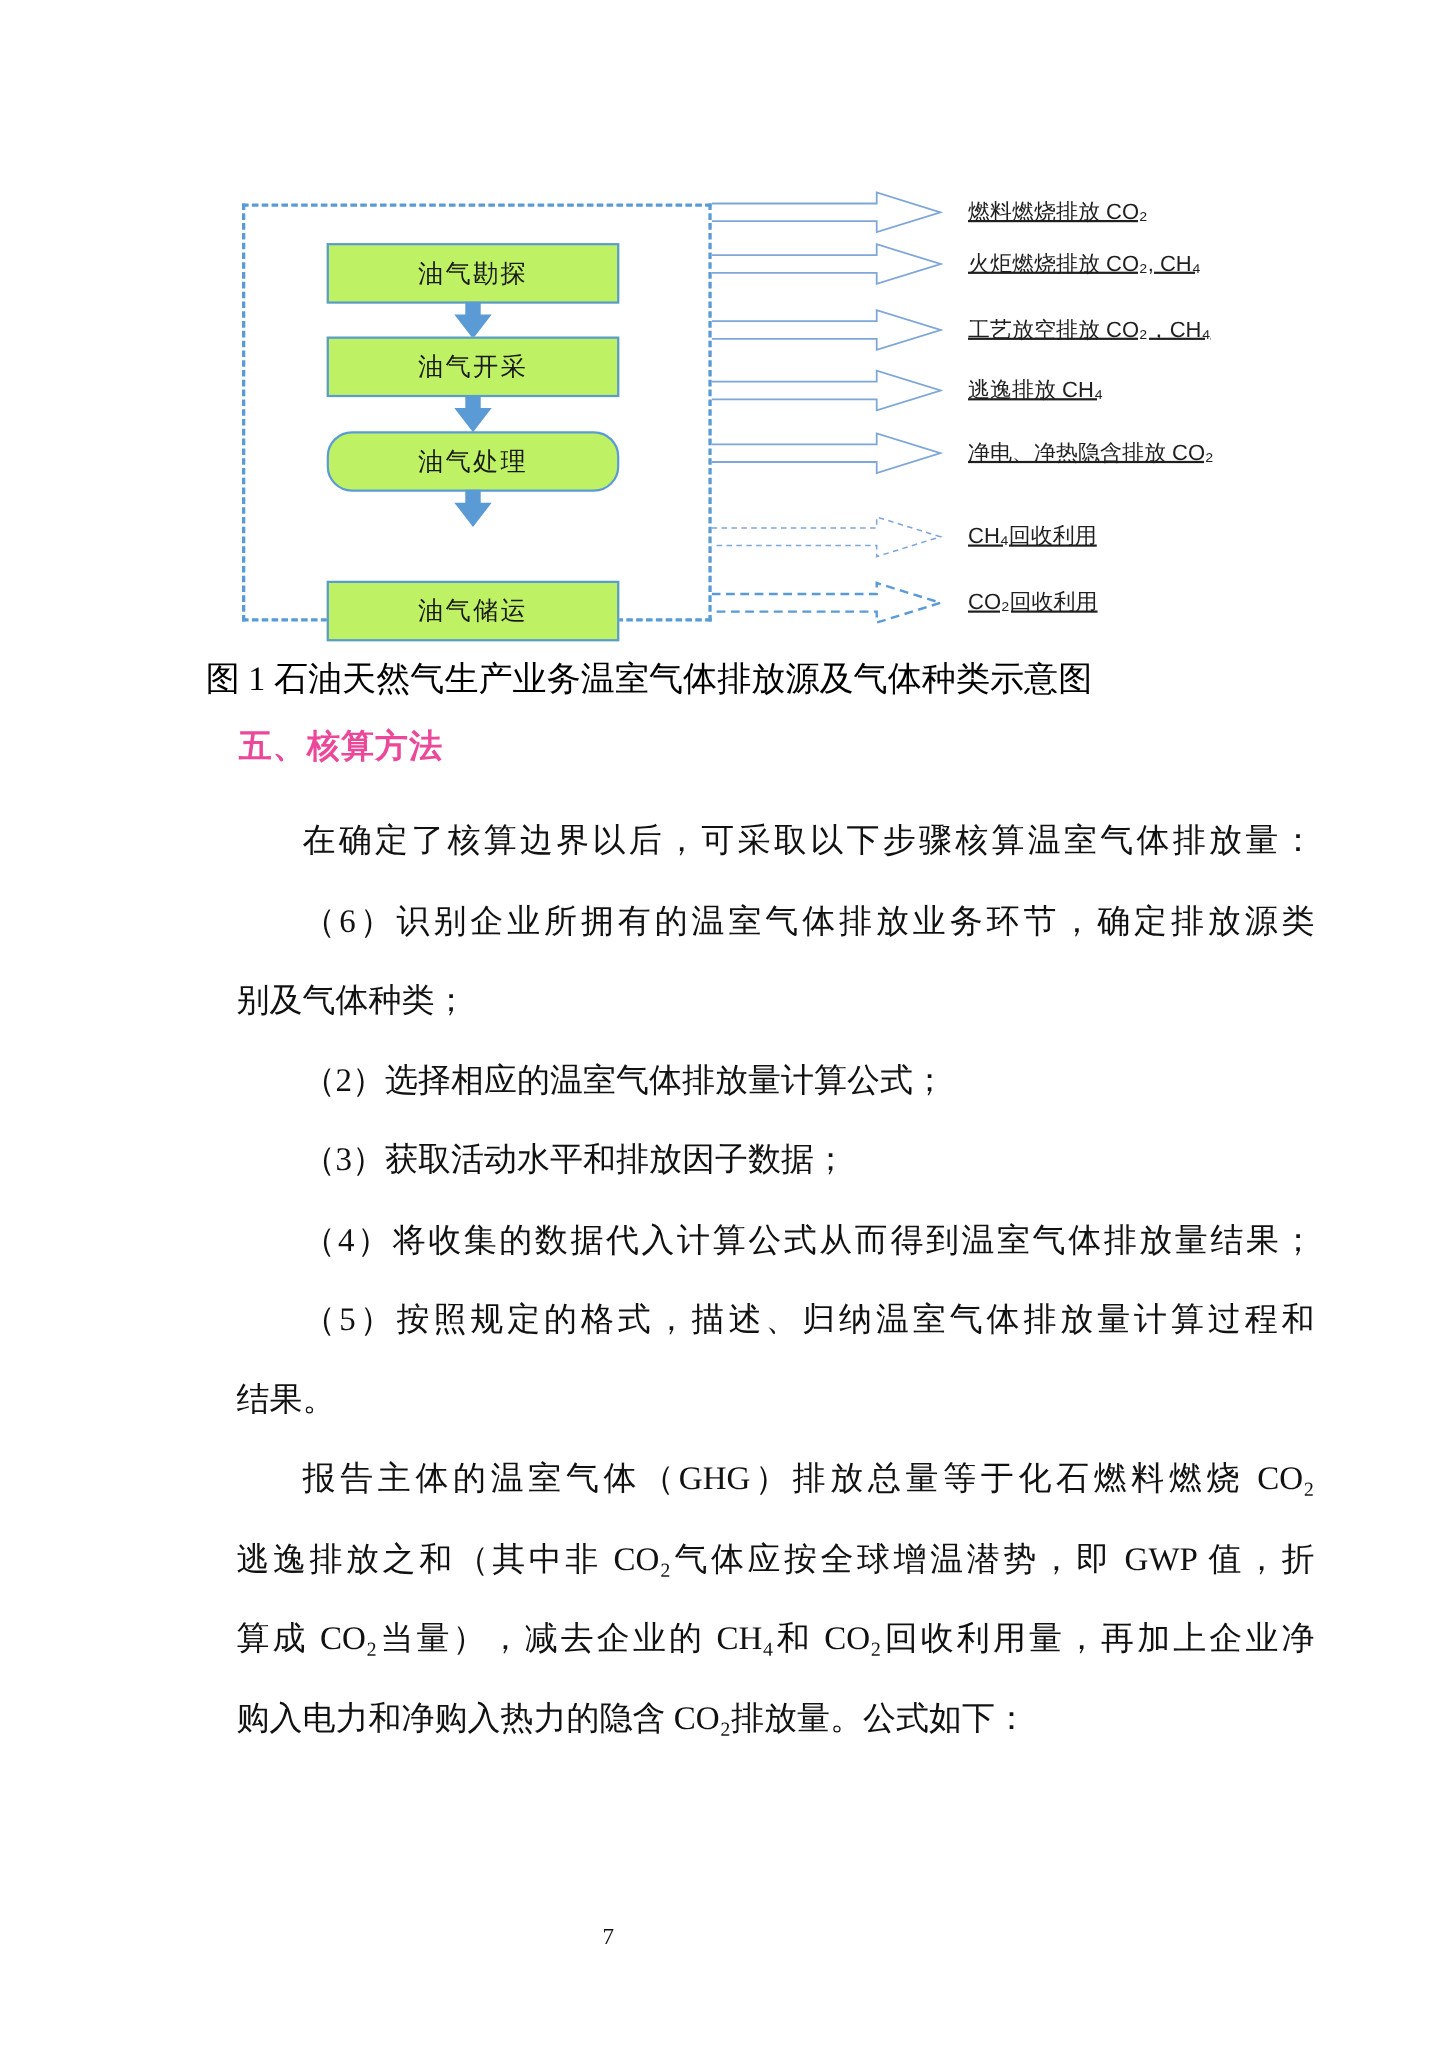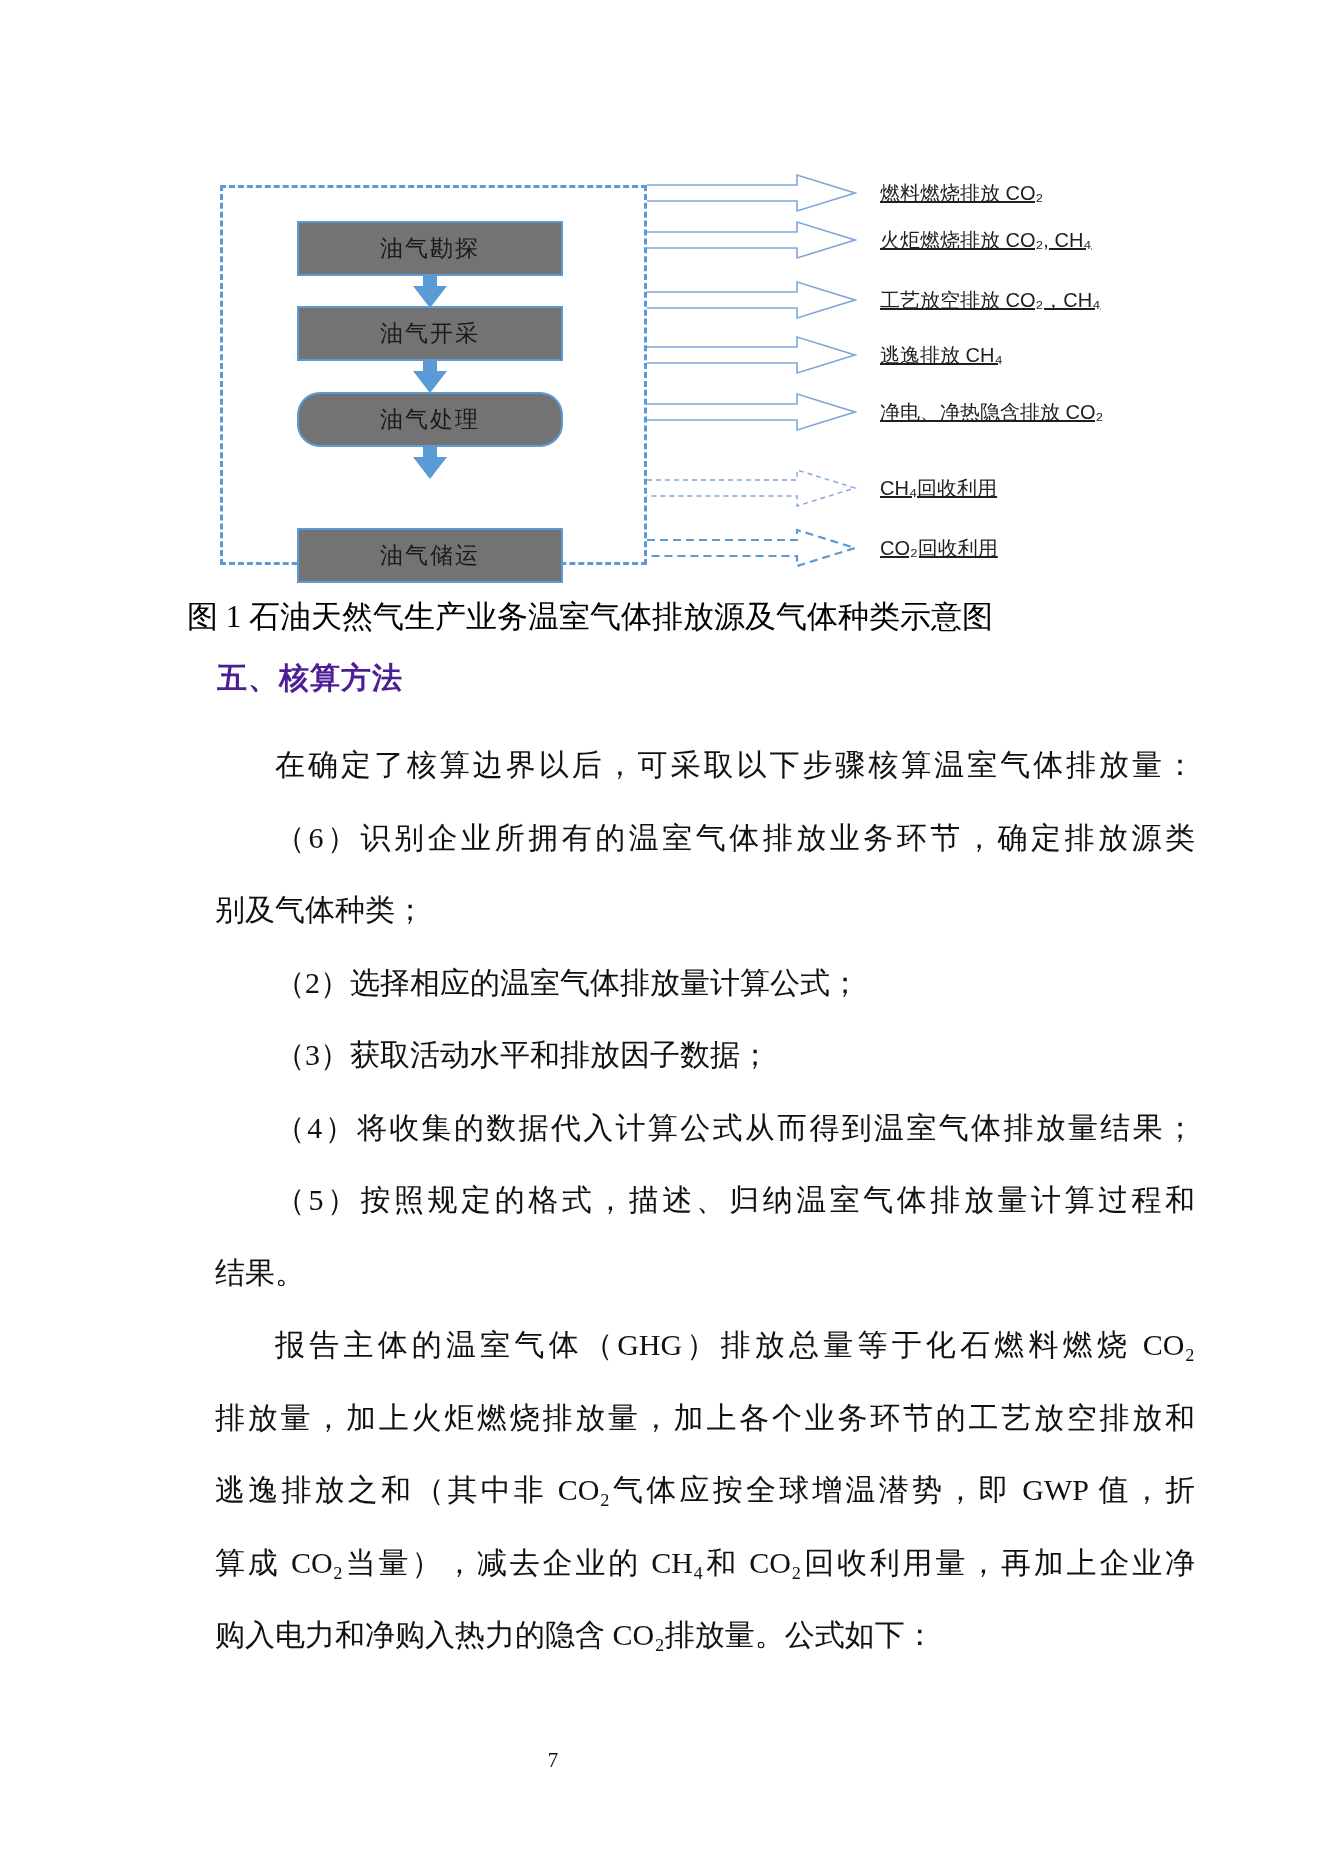--- a/index.html
+++ b/index.html
@@ -13,21 +13,21 @@
     color:#1a1a1a;
   }
   
   .diagram{position:absolute;left:0;top:0;width:1323px;height:600px;}
   .dashed-box{
     position:absolute;left:220px;top:185px;width:427px;height:380px;
     border:3px dashed #5b9bd5;box-sizing:border-box;background:transparent;
   }
   .flow-box{
     position:absolute;left:297px;width:266px;height:55px;box-sizing:border-box;
-    border:2px solid #5b9bd5;background:#737373;
+    border:2px solid #5b9bd5;background:#bef264;
     display:flex;align-items:center;justify-content:center;
     font-family:"Liberation Sans","DejaVu Sans",sans-serif;
     font-size:23px;font-weight:500;letter-spacing:2px;color:#1a1a1a;
   }
   .fb1{top:221px;} .fb2{top:306px;} .fb3{top:392px;border-radius:23px;} .fb4{top:480px;margin-top:48px;}
   .down-arrow{position:absolute;left:412px;width:36px;height:34px;}
   .da1{top:274px;} .da2{top:359px;} .da3{top:445px;}
   .em-arrow{position:absolute;left:647px;width:210px;height:44px;}
   .ea1{top:171px;} .ea2{top:218px;} .ea3{top:278px;} .ea4{top:333px;}
   .ea5{top:390px;} .ea6{top:466px;} .ea7{top:526px;}
@@ -43,21 +43,21 @@
   .el1{top:179px;} .el2{top:226px;} .el3{top:286px;} .el4{top:341px;}
   .el5{top:398px;} .el6{top:474px;} .el7{top:534px;}
   
   .fig-caption{
     position:absolute;left:170px;top:596px;width:840px;
     text-align:center;font-size:31px;font-weight:normal;color:#000;
   }
   .sec-heading{
     position:absolute;left:217px;top:658px;
     font-family:"Liberation Sans","DejaVu Sans",sans-serif;
-    font-size:30px;font-weight:bold;color:#4c1d95;letter-spacing:1px;
+    font-size:30px;font-weight:bold;color:#ec4899;letter-spacing:1px;
   }
   
   .body-text{
     position:absolute;left:170px;top:729px;width:980px;
     font-size:30px;color:#111;margin-left:45px;
   }
   .bline{height:72.5px;line-height:72.5px;white-space:nowrap;text-align:left;}
   .bline.fill{
     white-space:normal;text-align:justify;text-align-last:justify;
     text-justify:inter-character;
@@ -157,21 +157,20 @@
   <div class="body-text">
     <div class="bline fill indent">在确定了核算边界以后，可采取以下步骤核算温室气体排放量：</div>
     <div class="bline fill indent">（6）识别企业所拥有的温室气体排放业务环节，确定排放源类</div>
     <div class="bline">别及气体种类；</div>
     <div class="bline indent">（2）选择相应的温室气体排放量计算公式；</div>
     <div class="bline indent">（3）获取活动水平和排放因子数据；</div>
     <div class="bline fill indent">（4）将收集的数据代入计算公式从而得到温室气体排放量结果；</div>
     <div class="bline fill indent">（5）按照规定的格式，描述、归纳温室气体排放量计算过程和</div>
     <div class="bline">结果。</div>
     <div class="bline fill indent">报告主体的温室气体（GHG）排放总量等于化石燃料燃烧 CO₂</div>
-    <div class="bline fill">排放量，加上火炬燃烧排放量，加上各个业务环节的工艺放空排放和</div>
     <div class="bline fill">逃逸排放之和（其中非 CO₂气体应按全球增温潜势，即 GWP 值，折</div>
     <div class="bline fill">算成 CO₂当量），减去企业的 CH₄和 CO₂回收利用量，再加上企业净</div>
     <div class="bline">购入电力和净购入热力的隐含 CO₂排放量。公式如下：</div>
   </div>
 
   <div class="page-number">7</div>
 
 </div>
 
 </body></html>

